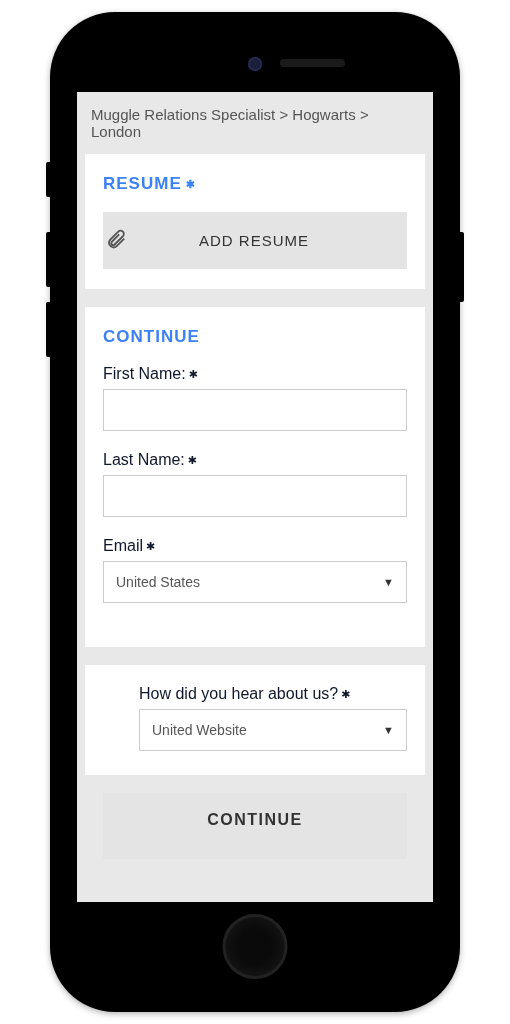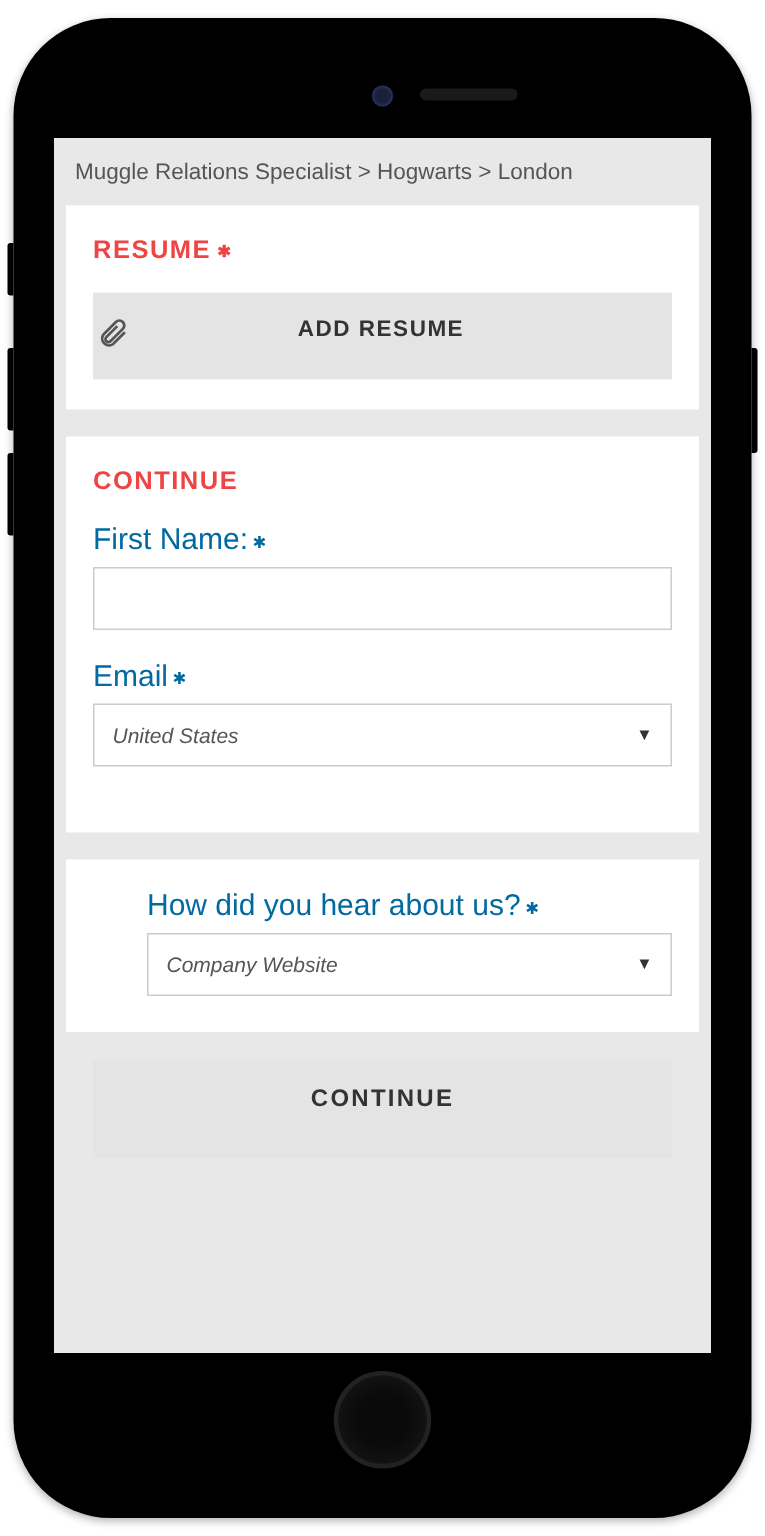--- a/index.html
+++ b/index.html
@@ -5,21 +5,21 @@
     * { box-sizing: border-box; margin: 0; padding: 0; }
     body {
       font-family: -apple-system, BlinkMacSystemFont, "Segoe UI", Arial, sans-serif;
       background: #fff;
       display: flex;
       justify-content: center;
       align-items: flex-start;
       min-height: 1024px;
     }
     .phone-frame {
-      width: 492px;
+      width: 410px;
       height: 1000px;
       background: #000;
       border-radius: 65px;
       padding: 15px;
       position: relative;
       margin-top: 12px;
       box-shadow: 0 2px 6px rgba(0,0,0,0.3);
     }
     .phone-inner {
       width: 100%;
@@ -82,53 +82,53 @@
     }
     .card {
       background: #fff;
       padding: 20px 18px;
       margin-bottom: 18px;
     }
     .section-title {
       font-size: 17px;
       font-weight: 600;
       letter-spacing: 1px;
-      color: #ef4444;
+      color: #3b82f6;
       margin-bottom: 18px;
     }
     .req::after {
       content: " ✱";
       font-size: 11px;
       vertical-align: 1px;
     }
     .add-resume-btn {
       width: 100%;
       background: #e4e4e4;
       border: none;
       padding: 16px 2px;
       display: flex;
+      align-items: center;
       cursor: pointer;
       color: #333;
       font-size: 15px;
       letter-spacing: 1px;
-      font-weight: bold;
     }
     .add-resume-btn .clip {
       margin-right: auto;
     }
     .add-resume-btn .lbl {
       margin-right: auto;
       transform: translateX(-12px);
     }
     .field {
       margin-bottom: 20px;
     }
     .field-label {
-      font-size: 20px;
-      color: #0369a1;
+      font-size: 16px;
+      color: #0f172a;
       margin-bottom: 6px;
       display: block;
     }
     .text-input {
       width: 100%;
       border: 1px solid #ccc;
       height: 42px;
       padding: 0 10px;
       font-size: 14px;
       background: #fff;
@@ -138,21 +138,20 @@
       border: 1px solid #ccc;
       height: 42px;
       padding: 0 12px;
       font-size: 14px;
       color: #555;
       background: #fff;
       display: flex;
       align-items: center;
       justify-content: space-between;
       cursor: pointer;
-      font-style: italic;
     }
     .caret {
       font-size: 11px;
       color: #333;
     }
     .continue-wrap {
       padding: 0 18px;
     }
     .continue-btn {
       width: 100%;
@@ -198,35 +197,39 @@
         </div>
 
         <div class="card">
           <div class="section-title">CONTINUE</div>
 
           <div class="field">
             <label class="field-label req">First Name:</label>
             <input class="text-input" type="text" value="" style="">
           </div>
 
+          <div class="field">
+            <label class="field-label req">Last Name:</label>
+            <input class="text-input" type="text" value="" style="">
+          </div>
 
           <div class="field" style="margin-bottom:24px;">
             <label class="field-label req">Email</label>
             <div class="select">
               <span>United States</span>
               <span class="caret">▼</span>
             </div>
           </div>
         </div>
 
         <div class="card">
           <div class="field" style="margin-bottom:4px;padding-left:36px;">
             <label class="field-label req">How did you hear about us?</label>
             <div class="select">
-              <span>Company Website</span>
+              <span>United Website</span>
               <span class="caret">▼</span>
             </div>
           </div>
         </div>
 
         <div class="continue-wrap">
           <button class="continue-btn">CONTINUE</button>
         </div>
 
       </div>

